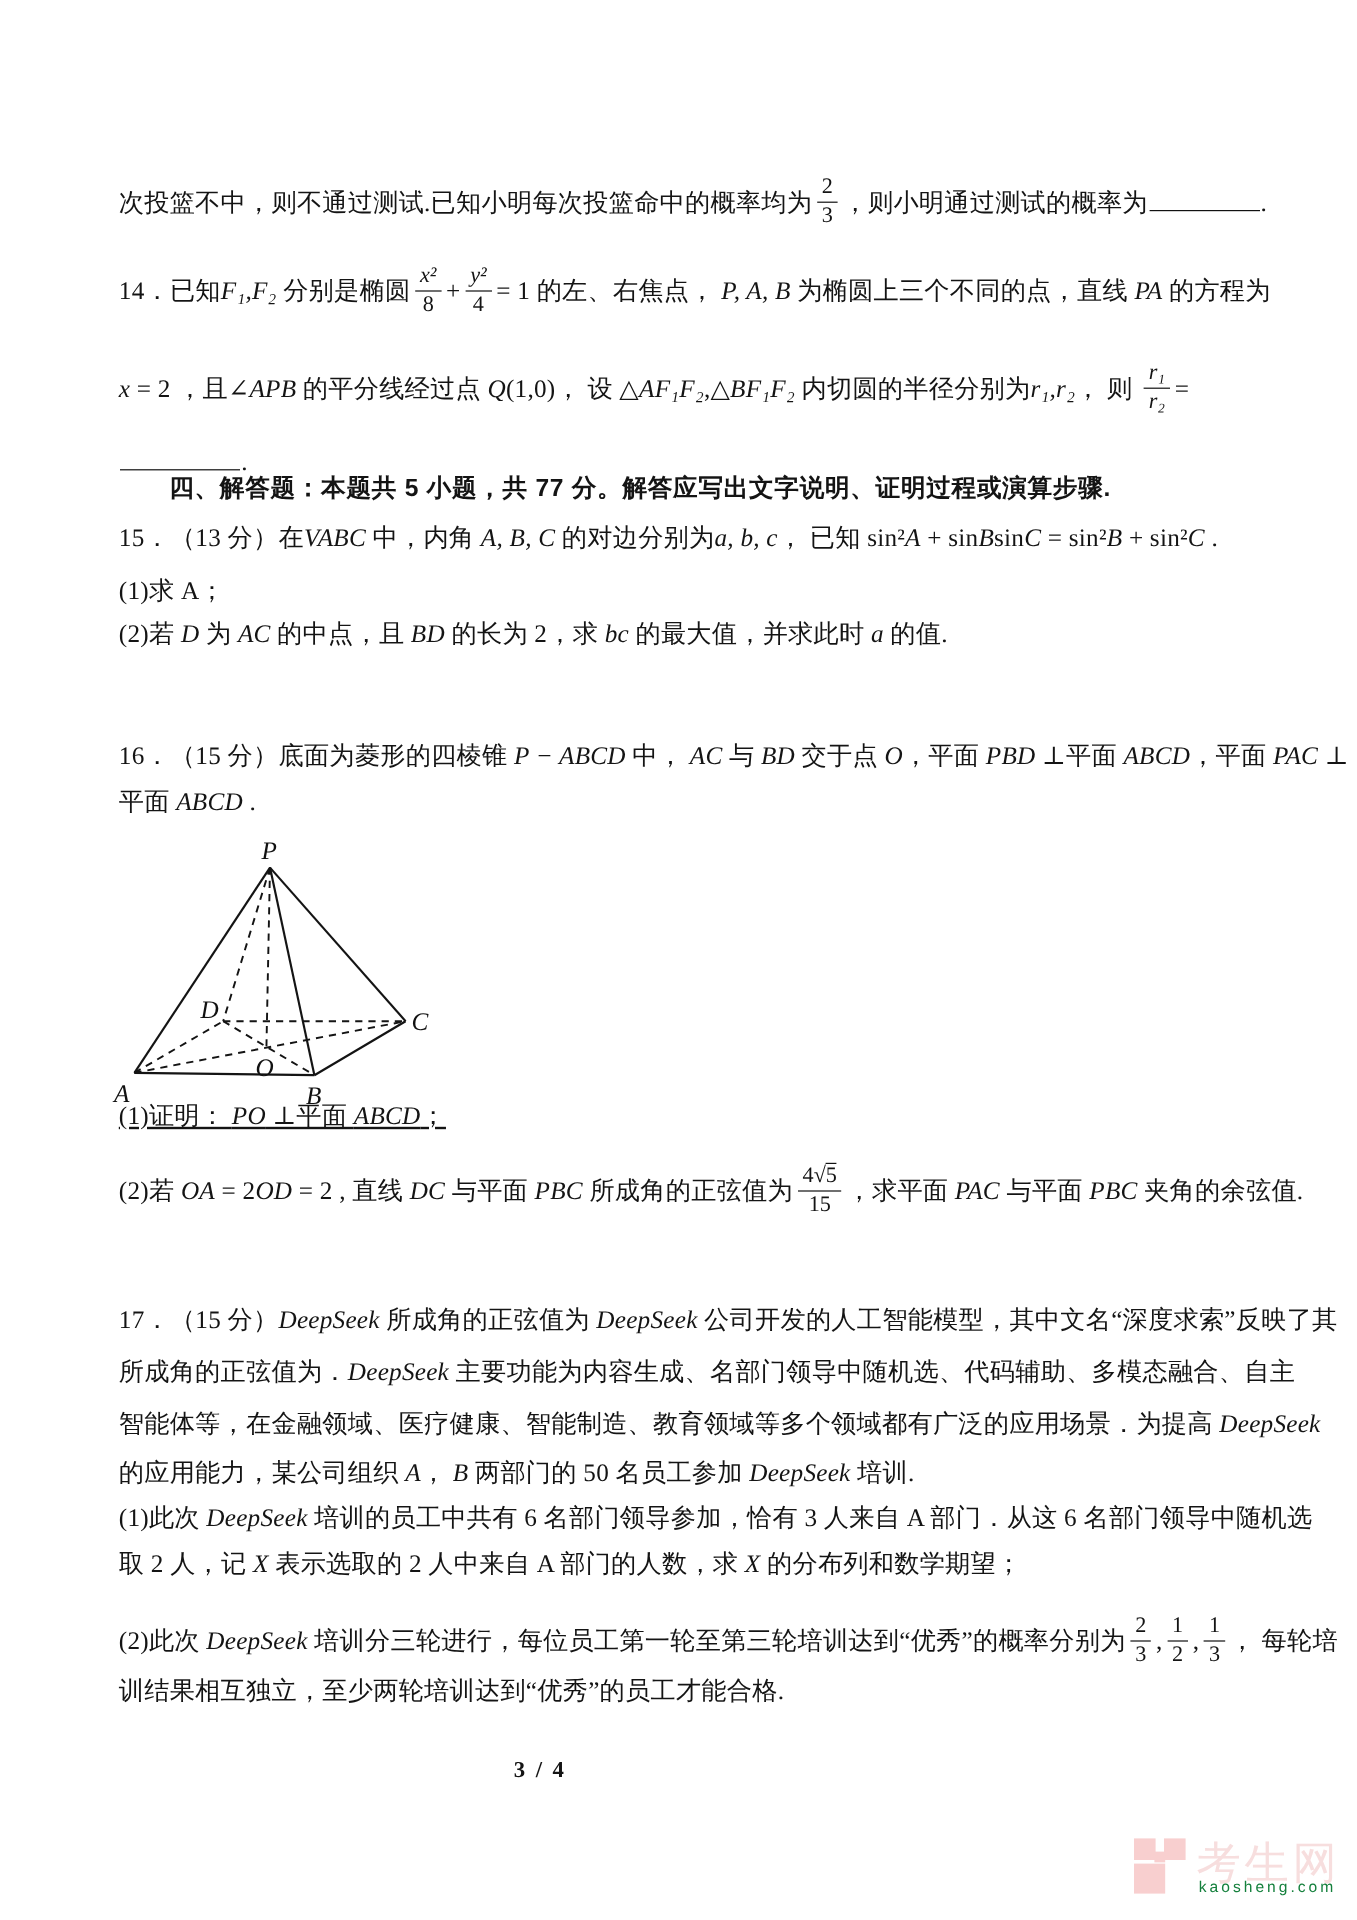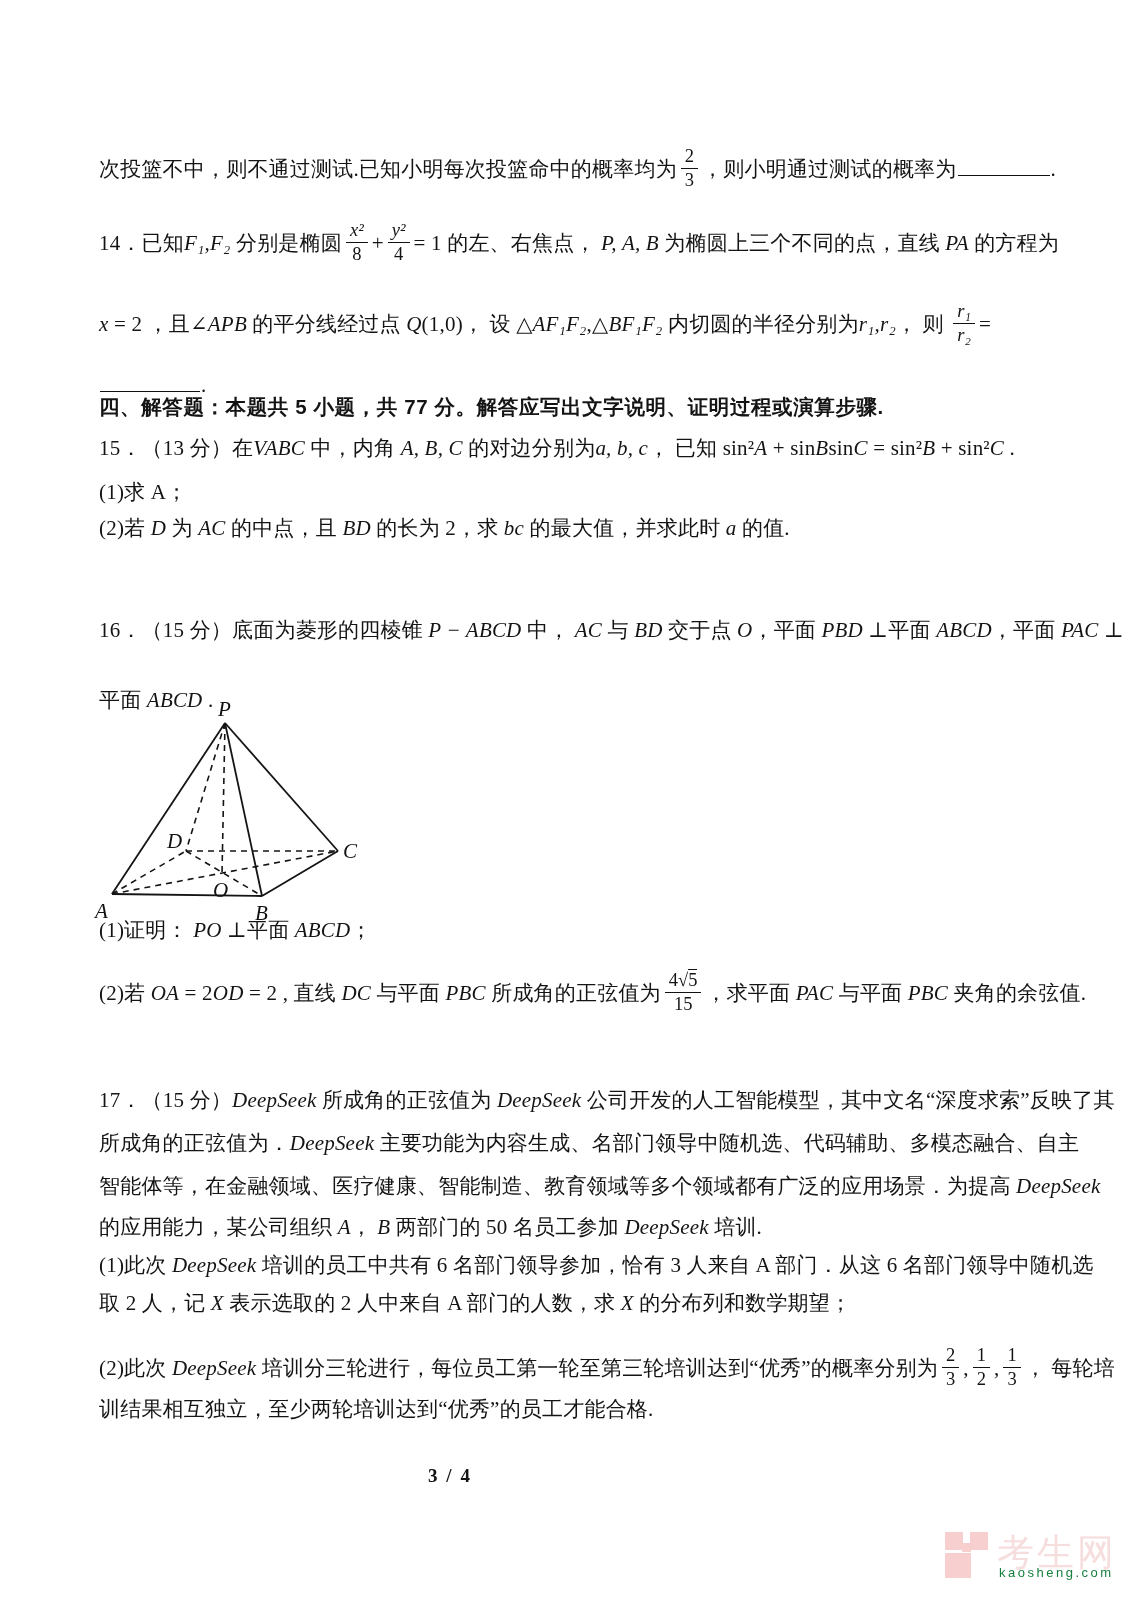--- a/index.html
+++ b/index.html
@@ -49,27 +49,27 @@
 </head>
 <body>
 
 <div id="page">
 
   <div id="content">
       <div class="line" style="top: 148px;"><span class="sc">次投篮不中，则不通过测试.已知小明每次投篮命中的概率均为</span><span class="sf"><span class="fn"><span class="sc">2</span></span><span class="fd"><span class="sc">3</span></span></span><span class="sc">，则小明通过测试的概率为</span><span class="su" style="width: 92px;"></span><span class="sc">.</span></div>
       <div class="line" style="top: 222px;"><span class="sc">14．已知</span><span class="sm">F₁,F₂</span><span class="sc"> 分别是椭圆</span><span class="sf"><span class="fn"><span class="sm">x²</span></span><span class="fd"><span class="sc">8</span></span></span><span class="sc">+</span><span class="sf"><span class="fn"><span class="sm">y²</span></span><span class="fd"><span class="sc">4</span></span></span><span class="sc">= 1 的左、右焦点， </span><span class="sm">P, A, B</span><span class="sc"> 为椭圆上三个不同的点，直线 </span><span class="sm">PA</span><span class="sc"> 的方程为</span></div>
       <div class="line" style="top: 303px;"><span class="sm">x</span><span class="sc"> = 2 ，且∠</span><span class="sm">APB</span><span class="sc"> 的平分线经过点 </span><span class="sm">Q</span><span class="sc">(1,0)，  设 △</span><span class="sm">AF₁F₂</span><span class="sc">,△</span><span class="sm">BF₁F₂</span><span class="sc"> 内切圆的半径分别为</span><span class="sm">r₁,r₂</span><span class="sc">， 则 </span><span class="sf"><span class="fn"><span class="sm">r₁</span></span><span class="fd"><span class="sm">r₂</span></span></span><span class="sc">=</span></div>
       <div class="line" style="top: 370px;"><span class="su" style="width: 100px;"></span><span class="sc">.</span></div>
-      <div class="line bold" style="top: 392px;"><span class="sc">四、解答题：本题共 5 小题，共 77 分。解答应写出文字说明、证明过程或演算步骤.</span></div>
+      <div class="line bold" style="top: 392px; margin-left: 42px;"><span class="sc">四、解答题：本题共 5 小题，共 77 分。解答应写出文字说明、证明过程或演算步骤.</span></div>
       <div class="line" style="top: 433px;"><span class="sc">15．（13 分）在</span><span class="sm">VABC</span><span class="sc"> 中，内角 </span><span class="sm">A, B, C</span><span class="sc"> 的对边分别为</span><span class="sm">a, b, c</span><span class="sc">， 已知 sin²</span><span class="sm">A</span><span class="sc"> + sin</span><span class="sm">B</span><span class="sc">sin</span><span class="sm">C</span><span class="sc"> = sin²</span><span class="sm">B</span><span class="sc"> + sin²</span><span class="sm">C</span><span class="sc"> .</span></div>
       <div class="line" style="top: 477px;"><span class="sc">(1)求 A；</span></div>
       <div class="line" style="top: 513px;"><span class="sc">(2)若 </span><span class="sm">D</span><span class="sc"> 为 </span><span class="sm">AC</span><span class="sc"> 的中点，且 </span><span class="sm">BD</span><span class="sc"> 的长为 2，求 </span><span class="sm">bc</span><span class="sc"> 的最大值，并求此时 </span><span class="sm">a</span><span class="sc"> 的值.</span></div>
       <div class="line" style="top: 615px;"><span class="sc">16．（15 分）底面为菱形的四棱锥 </span><span class="sm">P − ABCD</span><span class="sc"> 中， </span><span class="sm">AC</span><span class="sc"> 与 </span><span class="sm">BD</span><span class="sc"> 交于点 </span><span class="sm">O</span><span class="sc">，平面 </span><span class="sm">PBD</span><span class="sc"> ⊥平面 </span><span class="sm">ABCD</span><span class="sc">，平面 </span><span class="sm">PAC</span><span class="sc"> ⊥</span></div>
-      <div class="line" style="top: 653px; margin-top: 32px;"><span class="sc">平面 </span><span class="sm">ABCD</span><span class="sc"> .</span></div>
-      <div class="line" style="top: 915px;"><span class="sc">(1)证明： </span><span class="sm">PO</span><span class="sc"> ⊥平面 </span><span class="sm">ABCD</span><span class="sc">；</span></div>
+      <div class="line" style="top: 653px;"><span class="sc">平面 </span><span class="sm">ABCD</span><span class="sc"> .</span></div>
+      <div class="line" style="top: 915px; text-decoration: underline;"><span class="sc">(1)证明： </span><span class="sm">PO</span><span class="sc"> ⊥平面 </span><span class="sm">ABCD</span><span class="sc">；</span></div>
       <div class="line" style="top: 972px;"><span class="sc">(2)若 </span><span class="sm">OA</span><span class="sc"> = 2</span><span class="sm">OD</span><span class="sc"> = 2 , 直线 </span><span class="sm">DC</span><span class="sc"> 与平面 </span><span class="sm">PBC</span><span class="sc"> 所成角的正弦值为</span><span class="sf"><span class="fn"><span class="sc">4</span><span class="ssq"><span class="rad">√</span><span class="ovl">5</span></span></span><span class="fd"><span class="sc">15</span></span></span><span class="sc">，求平面 </span><span class="sm">PAC</span><span class="sc"> 与平面 </span><span class="sm">PBC</span><span class="sc"> 夹角的余弦值.</span></div>
       <div class="line" style="top: 1085px;"><span class="sc">17．（15 分）</span><span class="sm">DeepSeek</span><span class="sc"> 所成角的正弦值为 </span><span class="sm">DeepSeek</span><span class="sc"> 公司开发的人工智能模型，其中文名“深度求索”反映了其</span></div>
       <div class="line" style="top: 1128px;"><span class="sc">所成角的正弦值为．</span><span class="sm">DeepSeek</span><span class="sc"> 主要功能为内容生成、名部门领导中随机选、代码辅助、多模态融合、自主</span></div>
       <div class="line" style="top: 1171px;"><span class="sc">智能体等，在金融领域、医疗健康、智能制造、教育领域等多个领域都有广泛的应用场景．为提高 </span><span class="sm">DeepSeek</span></div>
       <div class="line" style="top: 1212px;"><span class="sc">的应用能力，某公司组织 </span><span class="sm">A</span><span class="sc">， </span><span class="sm">B</span><span class="sc"> 两部门的 50 名员工参加 </span><span class="sm">DeepSeek</span><span class="sc"> 培训.</span></div>
       <div class="line" style="top: 1250px; text-align: center;"><span class="sc">(1)此次 </span><span class="sm">DeepSeek</span><span class="sc"> 培训的员工中共有 6 名部门领导参加，恰有 3 人来自 A 部门．从这 6 名部门领导中随机选</span></div>
       <div class="line" style="top: 1288px;"><span class="sc">取 2 人，记 </span><span class="sm">X</span><span class="sc"> 表示选取的 2 人中来自 A 部门的人数，求 </span><span class="sm">X</span><span class="sc"> 的分布列和数学期望；</span></div>
       <div class="line" style="top: 1347px;"><span class="sc">(2)此次 </span><span class="sm">DeepSeek</span><span class="sc"> 培训分三轮进行，每位员工第一轮至第三轮培训达到“优秀”的概率分别为</span><span class="sf"><span class="fn"><span class="sc">2</span></span><span class="fd"><span class="sc">3</span></span></span><span class="sc">,</span><span class="sf"><span class="fn"><span class="sc">1</span></span><span class="fd"><span class="sc">2</span></span></span><span class="sc">,</span><span class="sf"><span class="fn"><span class="sc">1</span></span><span class="fd"><span class="sc">3</span></span></span><span class="sc">， 每轮培</span></div>
       <div class="line" style="top: 1394px;"><span class="sc">训结果相互独立，至少两轮培训达到“优秀”的员工才能合格.</span></div>
     </div>

